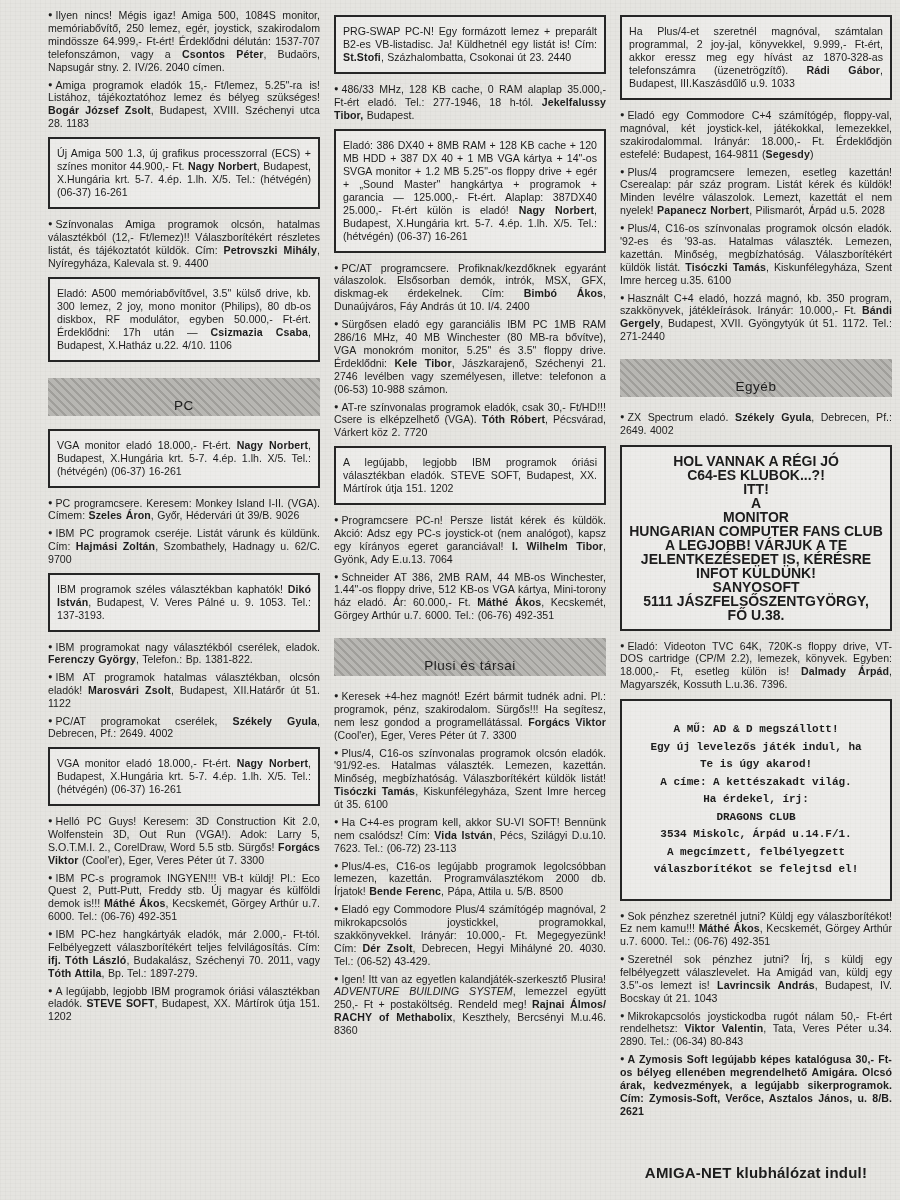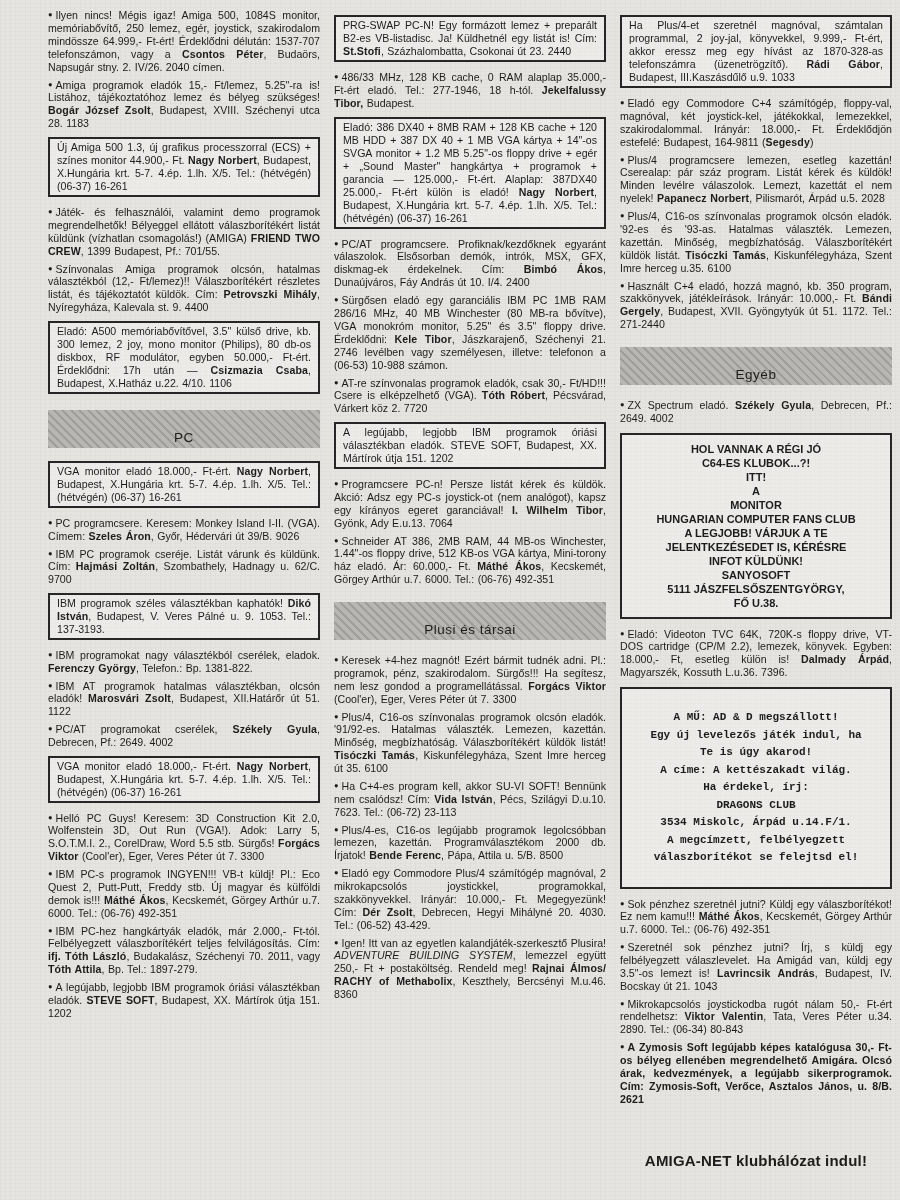--- a/index.html
+++ b/index.html
@@ -30,21 +30,21 @@
   .ad .dot{
     display:inline-block;
     font-size:7.5px;
     vertical-align:1.5px;
     margin-right:3px;
   }
   .ad b{letter-spacing:.1px;}
 
   .box{
     border:2px solid #262626;
-    padding:2px 7px;
+    padding:8px 7px;
     margin:7px 0 8px 0;
     background:rgba(250,250,248,.35);
   }
   .box .ad{margin:0;}
 
   .section-bar{
     margin:16px 0 13px 0;
     padding:20px 0 3px 0;
     text-align:center;
     font-size:13.5px;
@@ -53,21 +53,21 @@
     background-image:repeating-linear-gradient(45deg, rgba(110,108,104,.30) 0 2px, rgba(190,189,185,.25) 2px 6px);
     letter-spacing:.5px;
   }
 
   .centerbox{
     border:2px solid #262626;
     padding:7px 4px;
     margin:8px 0;
     text-align:center;
     font-weight:bold;
-    font-size:11px;line-height:14px;
+    font-size:14px;line-height:14px;
     background:rgba(250,250,248,.35);
   }
   .centerbox.big{
     font-size:11px;line-height:17.5px;
     padding:20px 5px;
     font-family:Liberation Mono, monospace;
   }
   .centerbox .line{display:block;}
 
   .bignote{
@@ -82,21 +82,20 @@
 </head>
 <body>
 
 <div class="page">
   <div class="col">
       <p class="ad"><span class="dot">●</span>Ilyen nincs! Mégis igaz! Amiga 500, 1084S monitor, memóriabővítő, 250 lemez, egér, joystick, szakirodalom mindössze 64.999,- Ft-ért! Érdeklődni délután: 1537-707 telefonszámon, vagy a <b>Csontos Péter</b>, Budaörs, Napsugár stny. 2. IV/26. 2040 címen.</p>
       <p class="ad"><span class="dot">●</span>Amiga programok eladók 15,- Ft/lemez, 5.25"-ra is! Listához, tájékoztatóhoz lemez és bélyeg szükséges! <b>Bogár József Zsolt</b>, Budapest, XVIII. Széchenyi utca 28. 1183</p>
       <div class="box">
         <p class="ad">Új Amiga 500 1.3, új grafikus processzorral (ECS) + színes monitor 44.900,- Ft. <b>Nagy Norbert</b>, Budapest, X.Hungária krt. 5-7. 4.ép. 1.lh. X/5. Tel.: (hétvégén) (06-37) 16-261</p>
       </div>
-      <p class="ad"><span class="dot">●</span>Játék- és felhasználói, valamint demo programok megrendelhetők! Bélyeggel ellátott válaszborítékért listát küldünk (vízhatlan csomagolás!) (AMIGA) <b>FRIEND TWO CREW</b>, 1399 Budapest, Pf.: 701/55.</p>
       <p class="ad"><span class="dot">●</span>Színvonalas Amiga programok olcsón, hatalmas választékból (12,- Ft/lemez)!! Válaszborítékért részletes listát, és tájékoztatót küldök. Cím: <b>Petrovszki Mihály</b>, Nyíregyháza, Kalevala st. 9. 4400</p>
       <div class="box">
         <p class="ad">Eladó: A500 memóriabővítővel, 3.5" külső drive, kb. 300 lemez, 2 joy, mono monitor (Philips), 80 db-os diskbox, RF modulátor, egyben 50.000,- Ft-ért. Érdeklődni: 17h után — <b>Csizmazia Csaba</b>, Budapest, X.Hatház u.22. 4/10. 1106</p>
       </div>
       <div class="section-bar"><span>PC</span></div>
       <div class="box">
         <p class="ad">VGA monitor eladó 18.000,- Ft-ért. <b>Nagy Norbert</b>, Budapest, X.Hungária krt. 5-7. 4.ép. 1.lh. X/5. Tel.: (hétvégén) (06-37) 16-261</p>
       </div>
       <p class="ad"><span class="dot">●</span>PC programcsere. Keresem: Monkey Island I-II. (VGA). Címem: <b>Szeles Áron</b>, Győr, Hédervári út 39/B. 9026</p>
       <p class="ad"><span class="dot">●</span>IBM PC programok cseréje. Listát várunk és küldünk. Cím: <b>Hajmási Zoltán</b>, Szombathely, Hadnagy u. 62/C. 9700</p>

